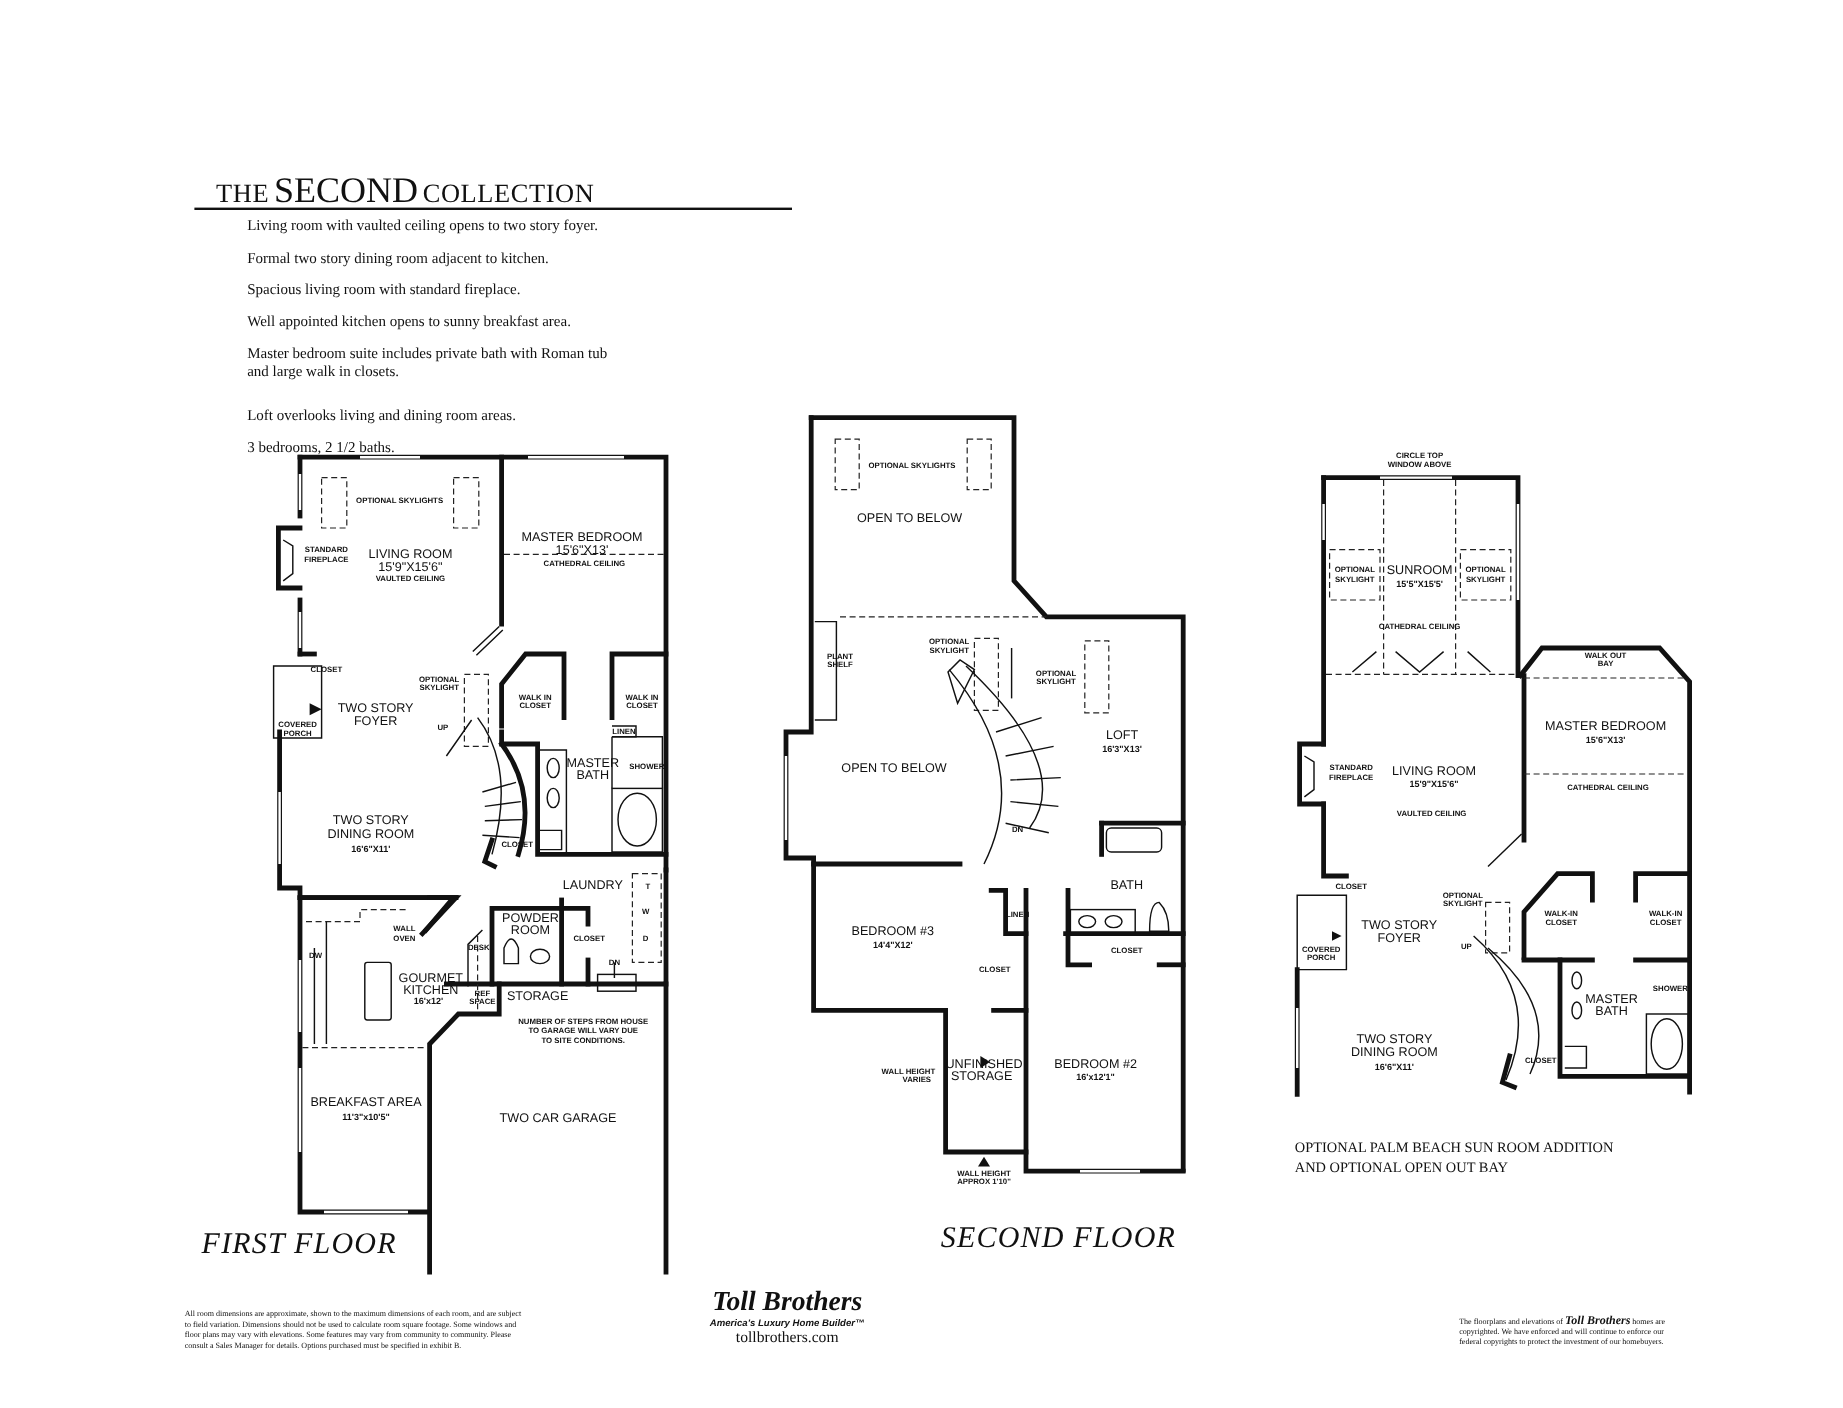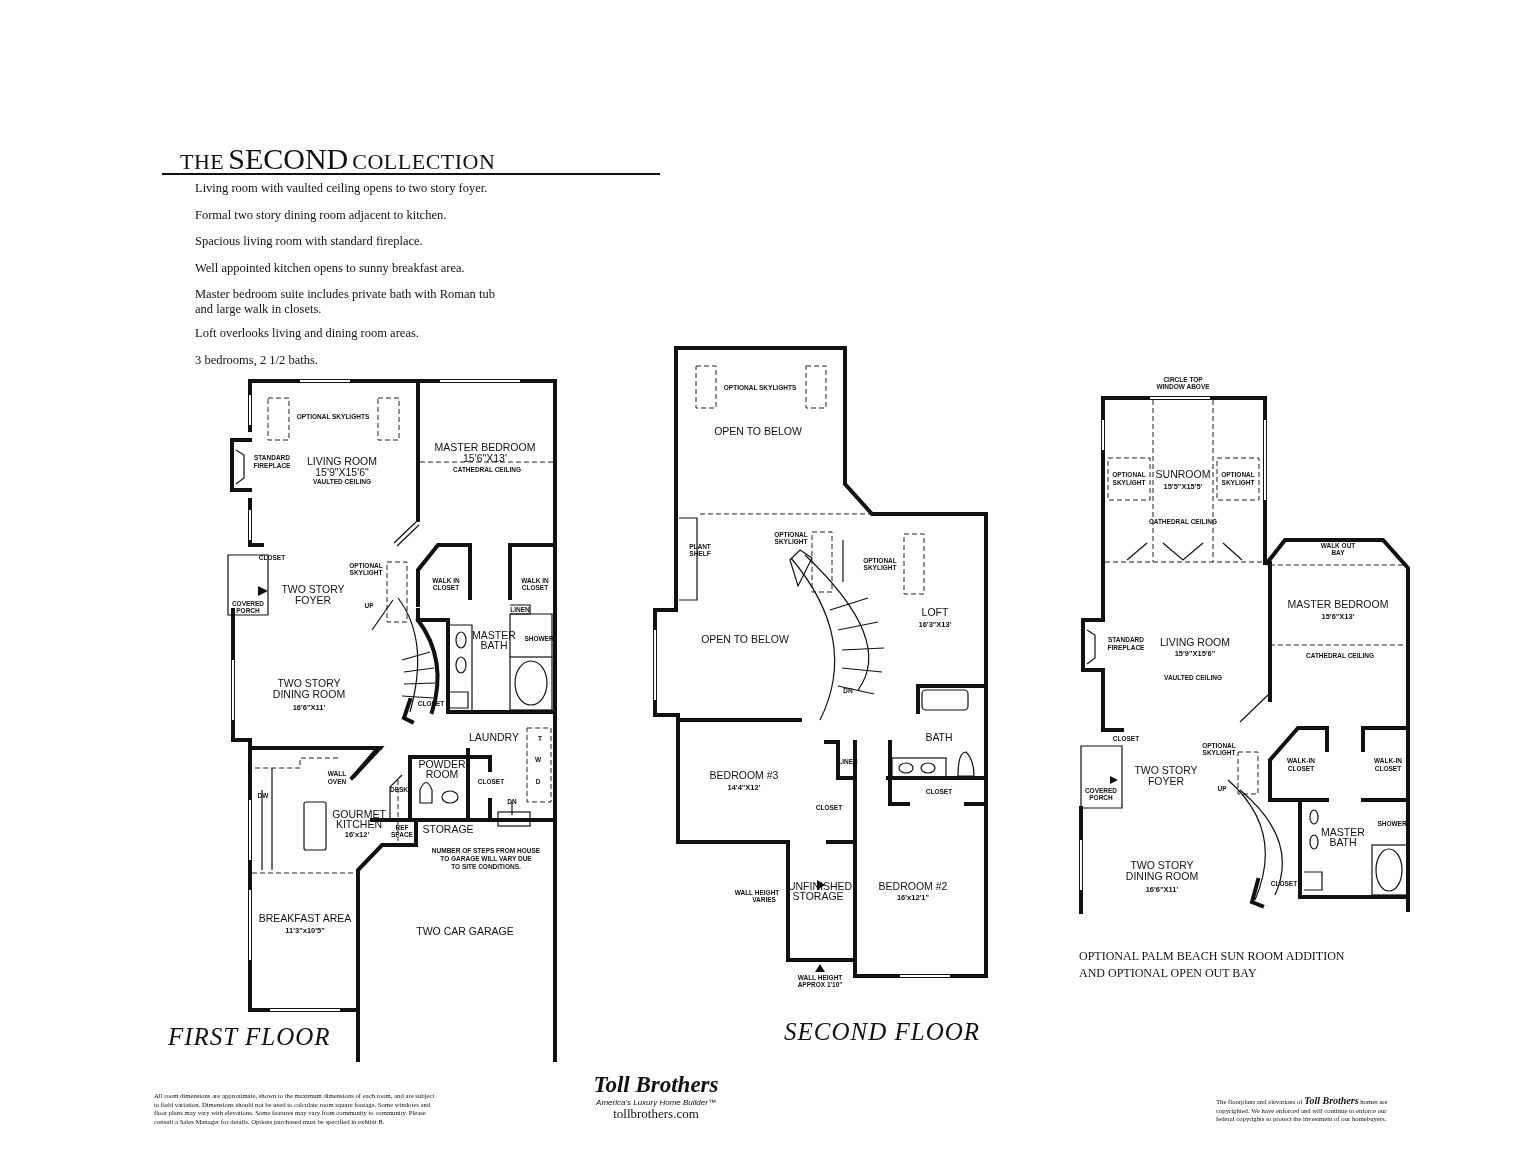--- a/index.html
+++ b/index.html
@@ -2,38 +2,38 @@
 <html><head>
 <meta charset="utf-8">
 <style>
   html, body { margin:0; padding:0; background:#ffffff; }
   body { width:1536px; height:1173px; position:relative; overflow:hidden; color:#111; font-family:"Liberation Serif", serif; }
   .abs { position:absolute; }
   .title { left:180px; top:142px; font-family:"Liberation Serif", serif; color:#111; white-space:nowrap; }
   .title .sm { font-size:22px; letter-spacing:0.5px;margin-top:25px; }
   .title .lg { font-size:30px; }
   .title-rule { left:162px; top:173px; width:498px; height:2px; background:#111; }
-  .features { left:195px; top:181px; width:420px; font-size:12.5px; line-height:15px; }
+  .features { left:206px; top:181px; width:420px; font-size:12.5px; line-height:15px; }
   .features div { margin-bottom:11.5px; }
-  .features div.two { margin-bottom:9px; }
+  .features div.two { margin-bottom:22px; }
   svg.plan { position:absolute; left:0; top:0; width:1536px; height:1173px; }
   .wall { stroke:#111; stroke-width:4; fill:none; stroke-linecap:square; }
   .thin { stroke:#111; stroke-width:1.2; fill:none; }
   .dash { stroke:#222; stroke-width:1; fill:none; stroke-dasharray:5 3; }
   .win { stroke:#fff; stroke-width:2; fill:none; }
   .lbl { font-family:"Liberation Sans", sans-serif; fill:#111; text-anchor:middle; }
   .l10 { font-size:10.5px; }
   .l8 { font-size:7.5px; font-weight:bold; }
   .l6 { font-size:6.5px; font-weight:bold; }
   .floor-title { font-family:"Liberation Serif", serif; font-size:25px; letter-spacing:1px; white-space:nowrap;font-style:italic; }
   .opt-title { font-family:"Liberation Serif", serif; font-size:12px; line-height:17px; white-space:nowrap; }
   .disclaimer { font-family:"Liberation Serif", serif; font-size:6.7px; line-height:8.5px; color:#111; }
   .logo { left:566px; top:1073px; width:180px; text-align:center; }
   .logo .brand { font-family:"Liberation Serif", serif; font-weight:bold; font-style:italic; font-size:23px; line-height:24px; }
-  .logo .tag { font-family:"Liberation Sans", sans-serif; font-weight:normal; font-style:italic; font-size:8px; line-height:11px; }
+  .logo .tag { font-family:"Liberation Sans", sans-serif; font-weight:bold; font-style:italic; font-size:8px; line-height:11px; }
   .logo .url { font-family:"Liberation Serif", serif; font-size:13px; line-height:11px; }
   .brand-inline { font-style:italic; font-weight:bold; font-size:10px; }
 </style>
 </head>
 <body>
 
 <div class="abs title">
   <span class="sm">THE</span>
   <span class="lg">SECOND</span>
   <span class="sm">COLLECTION</span>

